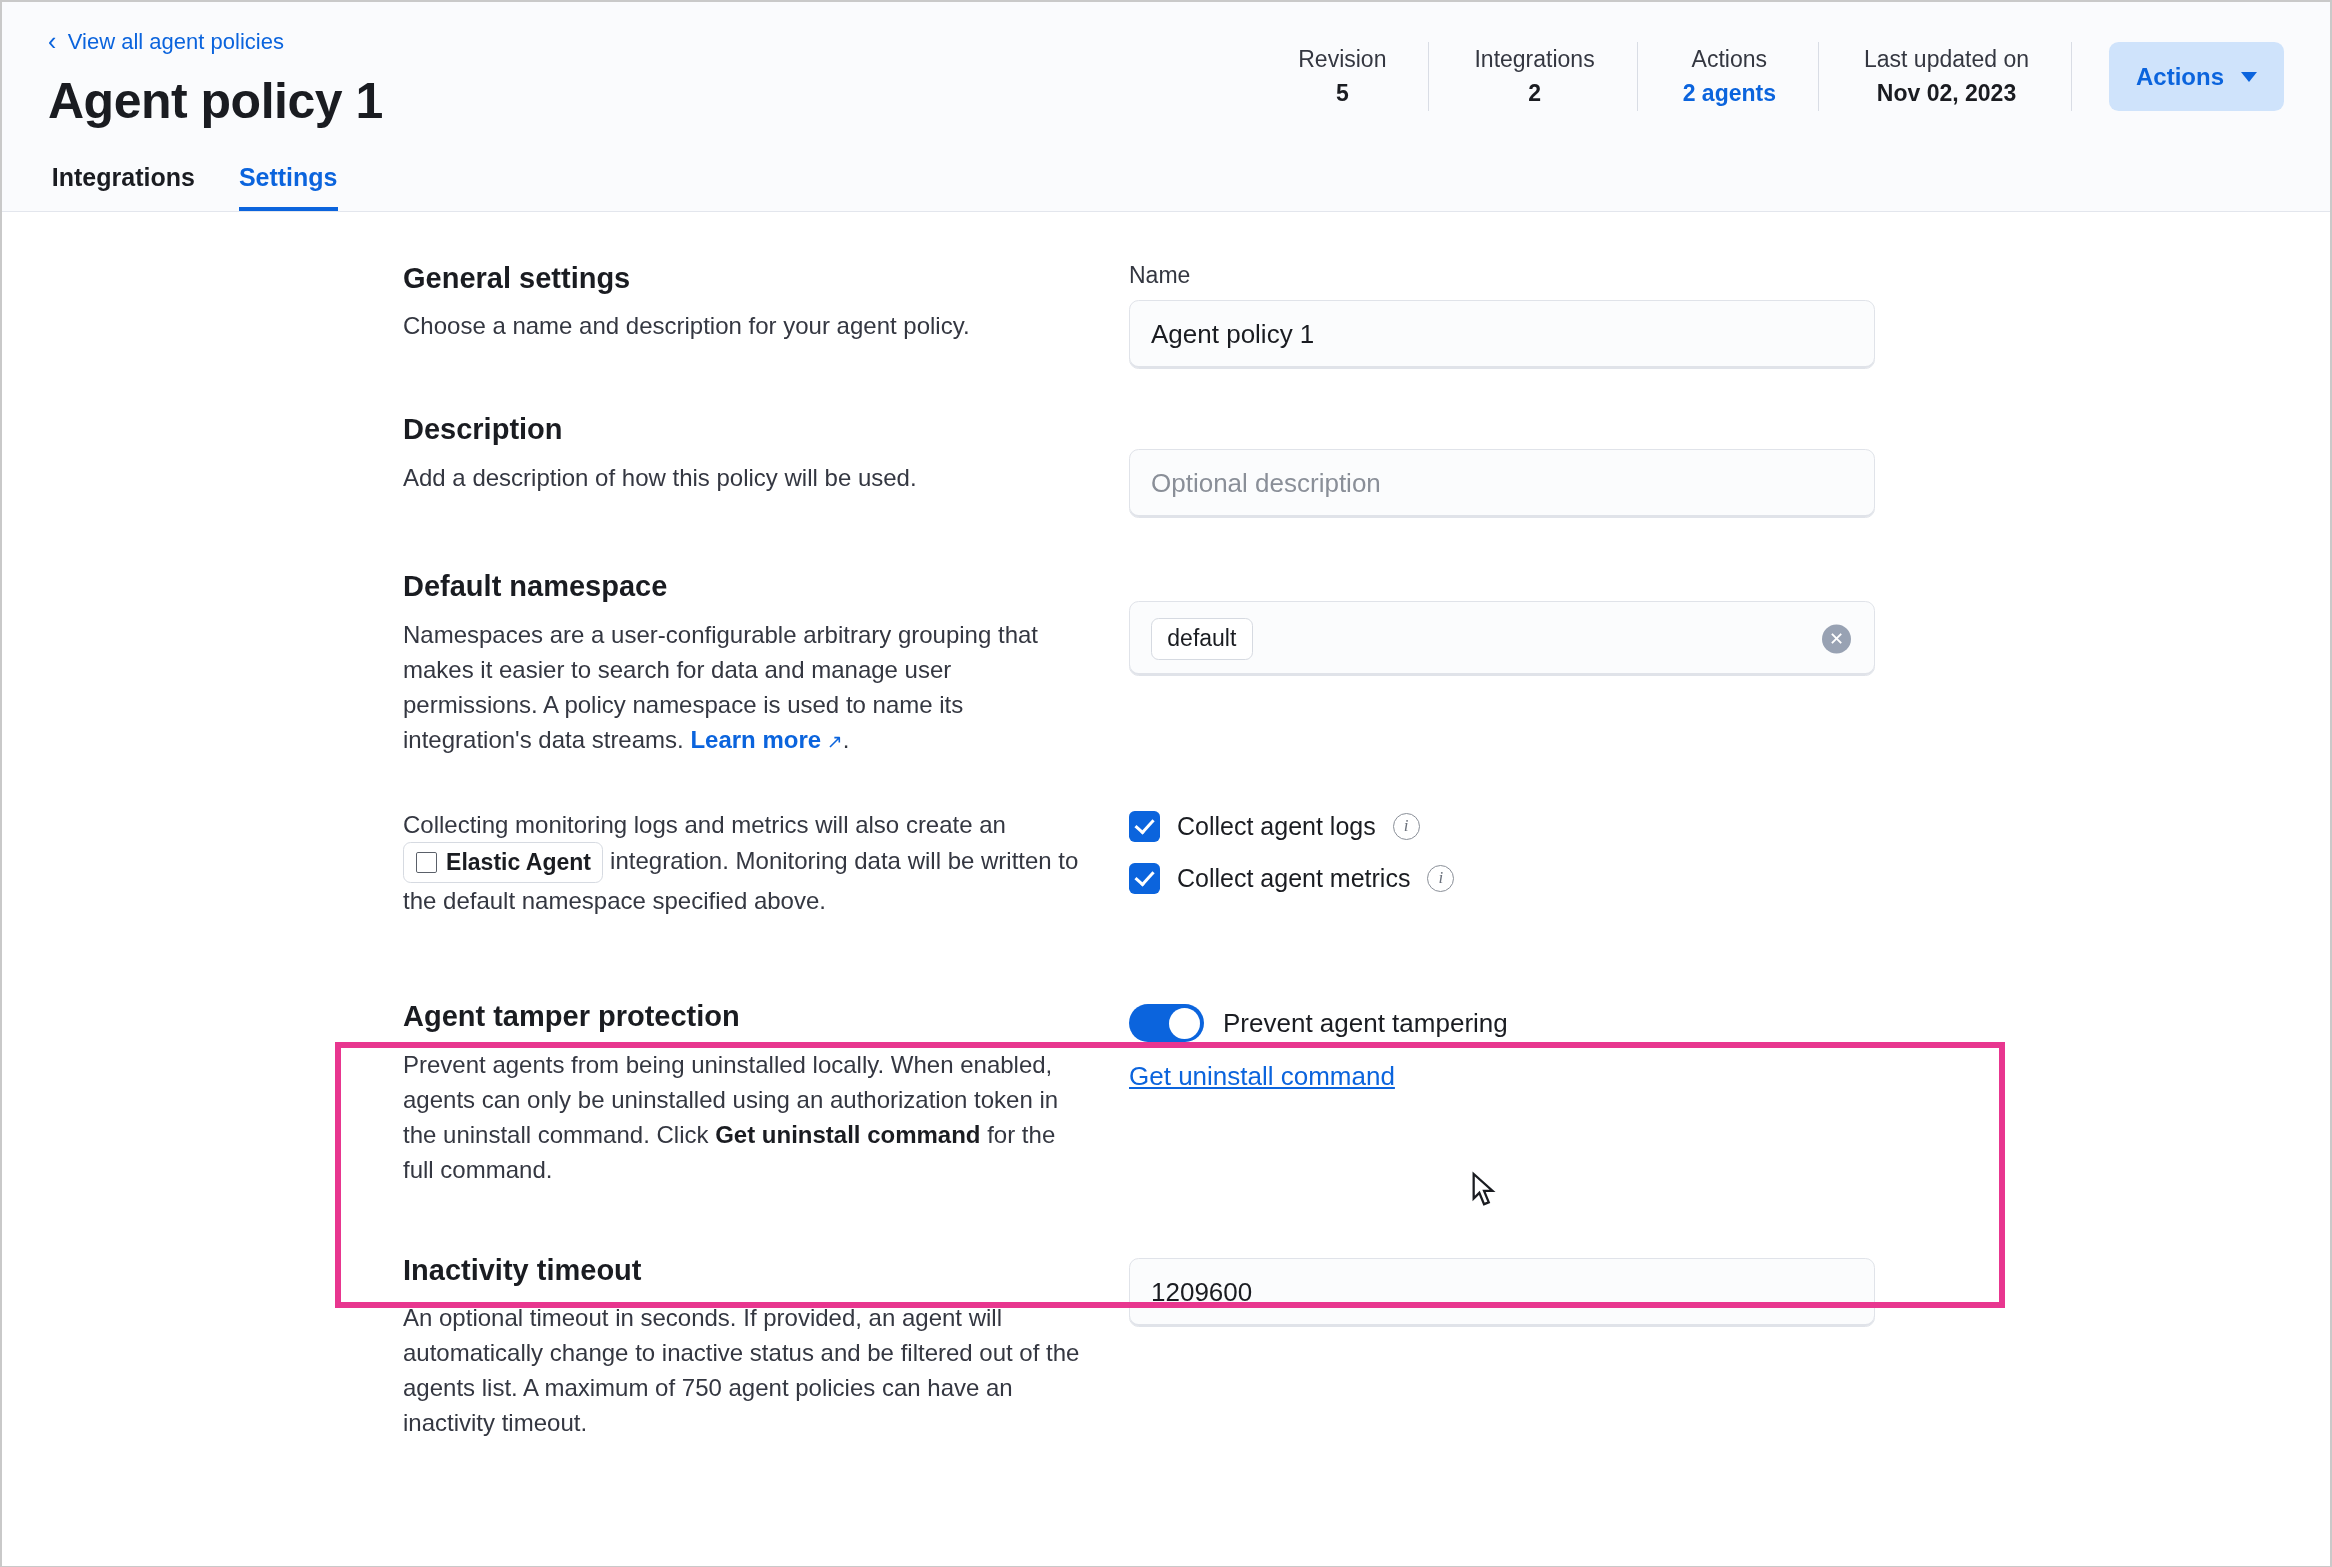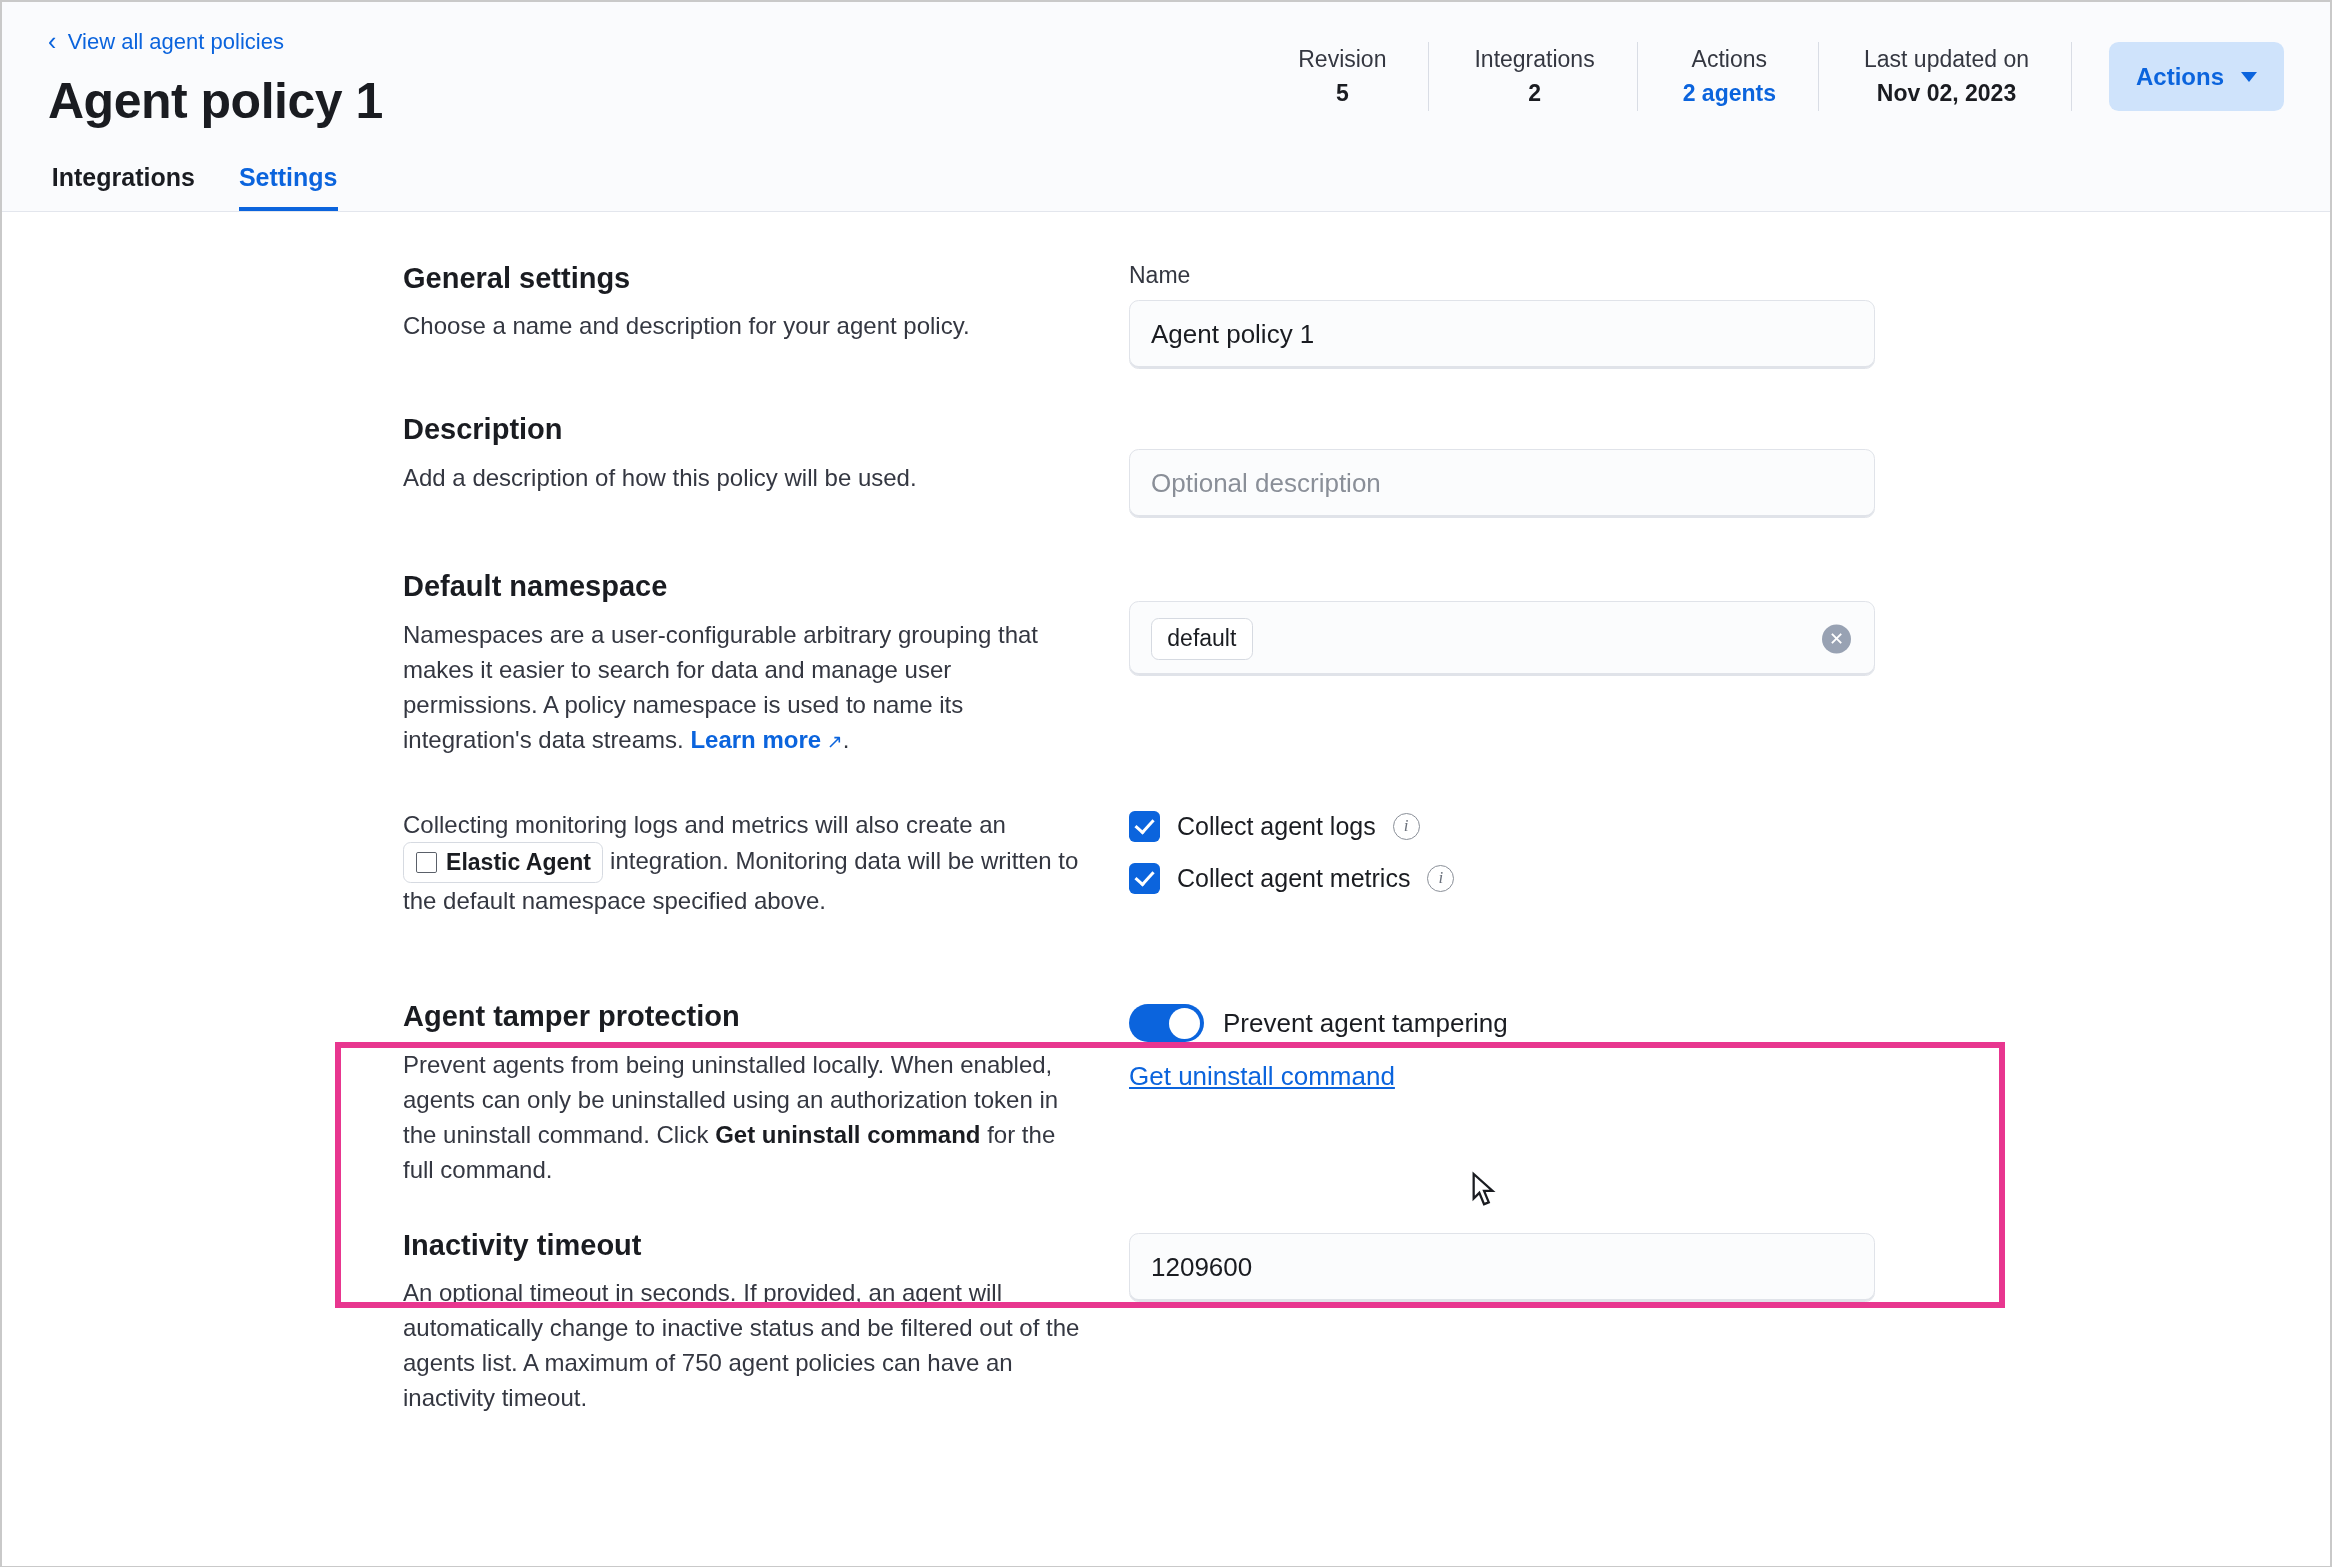--- a/index.html
+++ b/index.html
@@ -442,21 +442,21 @@
           <span class="info-icon">i</span>
         </div>
         <div class="checkline">
           <span class="checkbox"></span>
           <span class="txt">Collect agent metrics</span>
           <span class="info-icon">i</span>
         </div>
       </div>
     </div>
 
-    <div class="row" style="margin-top:82px; margin-bottom:42px;">
+    <div class="row" style="margin-top:82px; margin-bottom:67px;">
       <div class="left">
         <div class="sec-title">Agent tamper protection</div>
         <p class="sec-desc"><span>Prevent agents from being uninstalled locally. When enabled, agents can only be uninstalled using an authorization token in the uninstall command. Click </span><b>Get uninstall command</b><span> for the full command.</span></p>
       </div>
       <div class="right" style="padding-top:3.8px;">
         <div class="toggle-row">
           <span class="toggle">
               <span class="knob"></span>
             </span>
           <span class="toggle-label">Prevent agent tampering</span>

